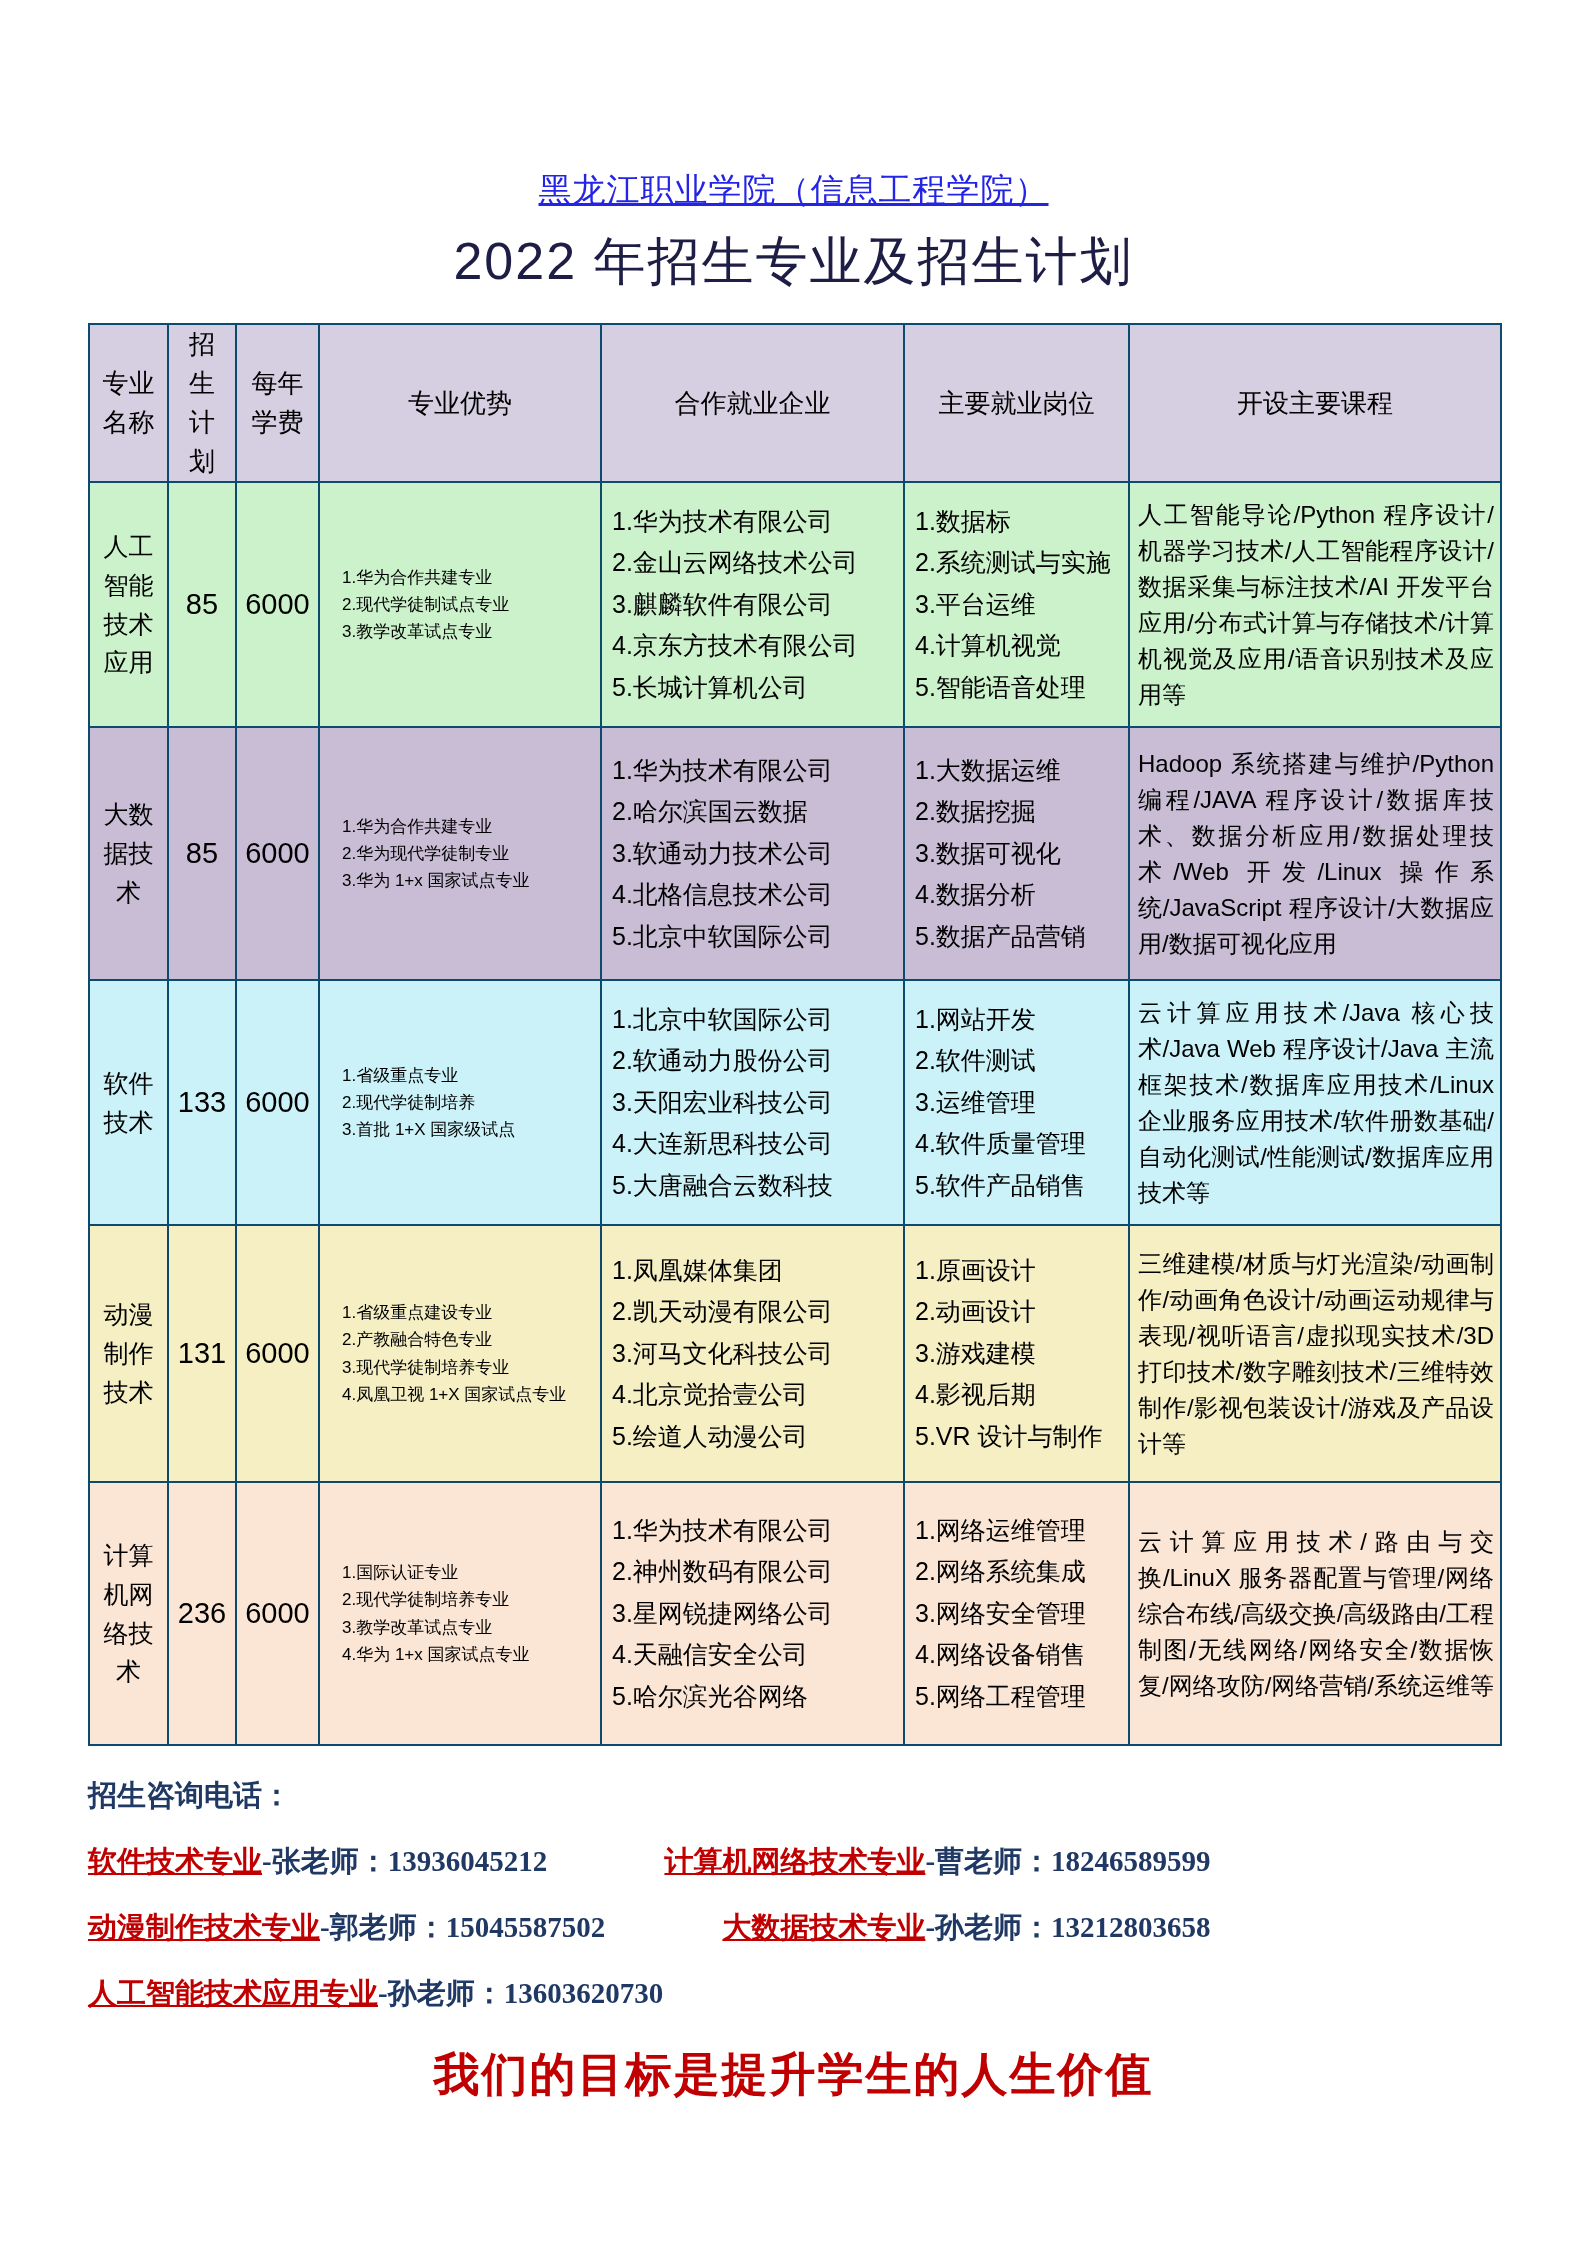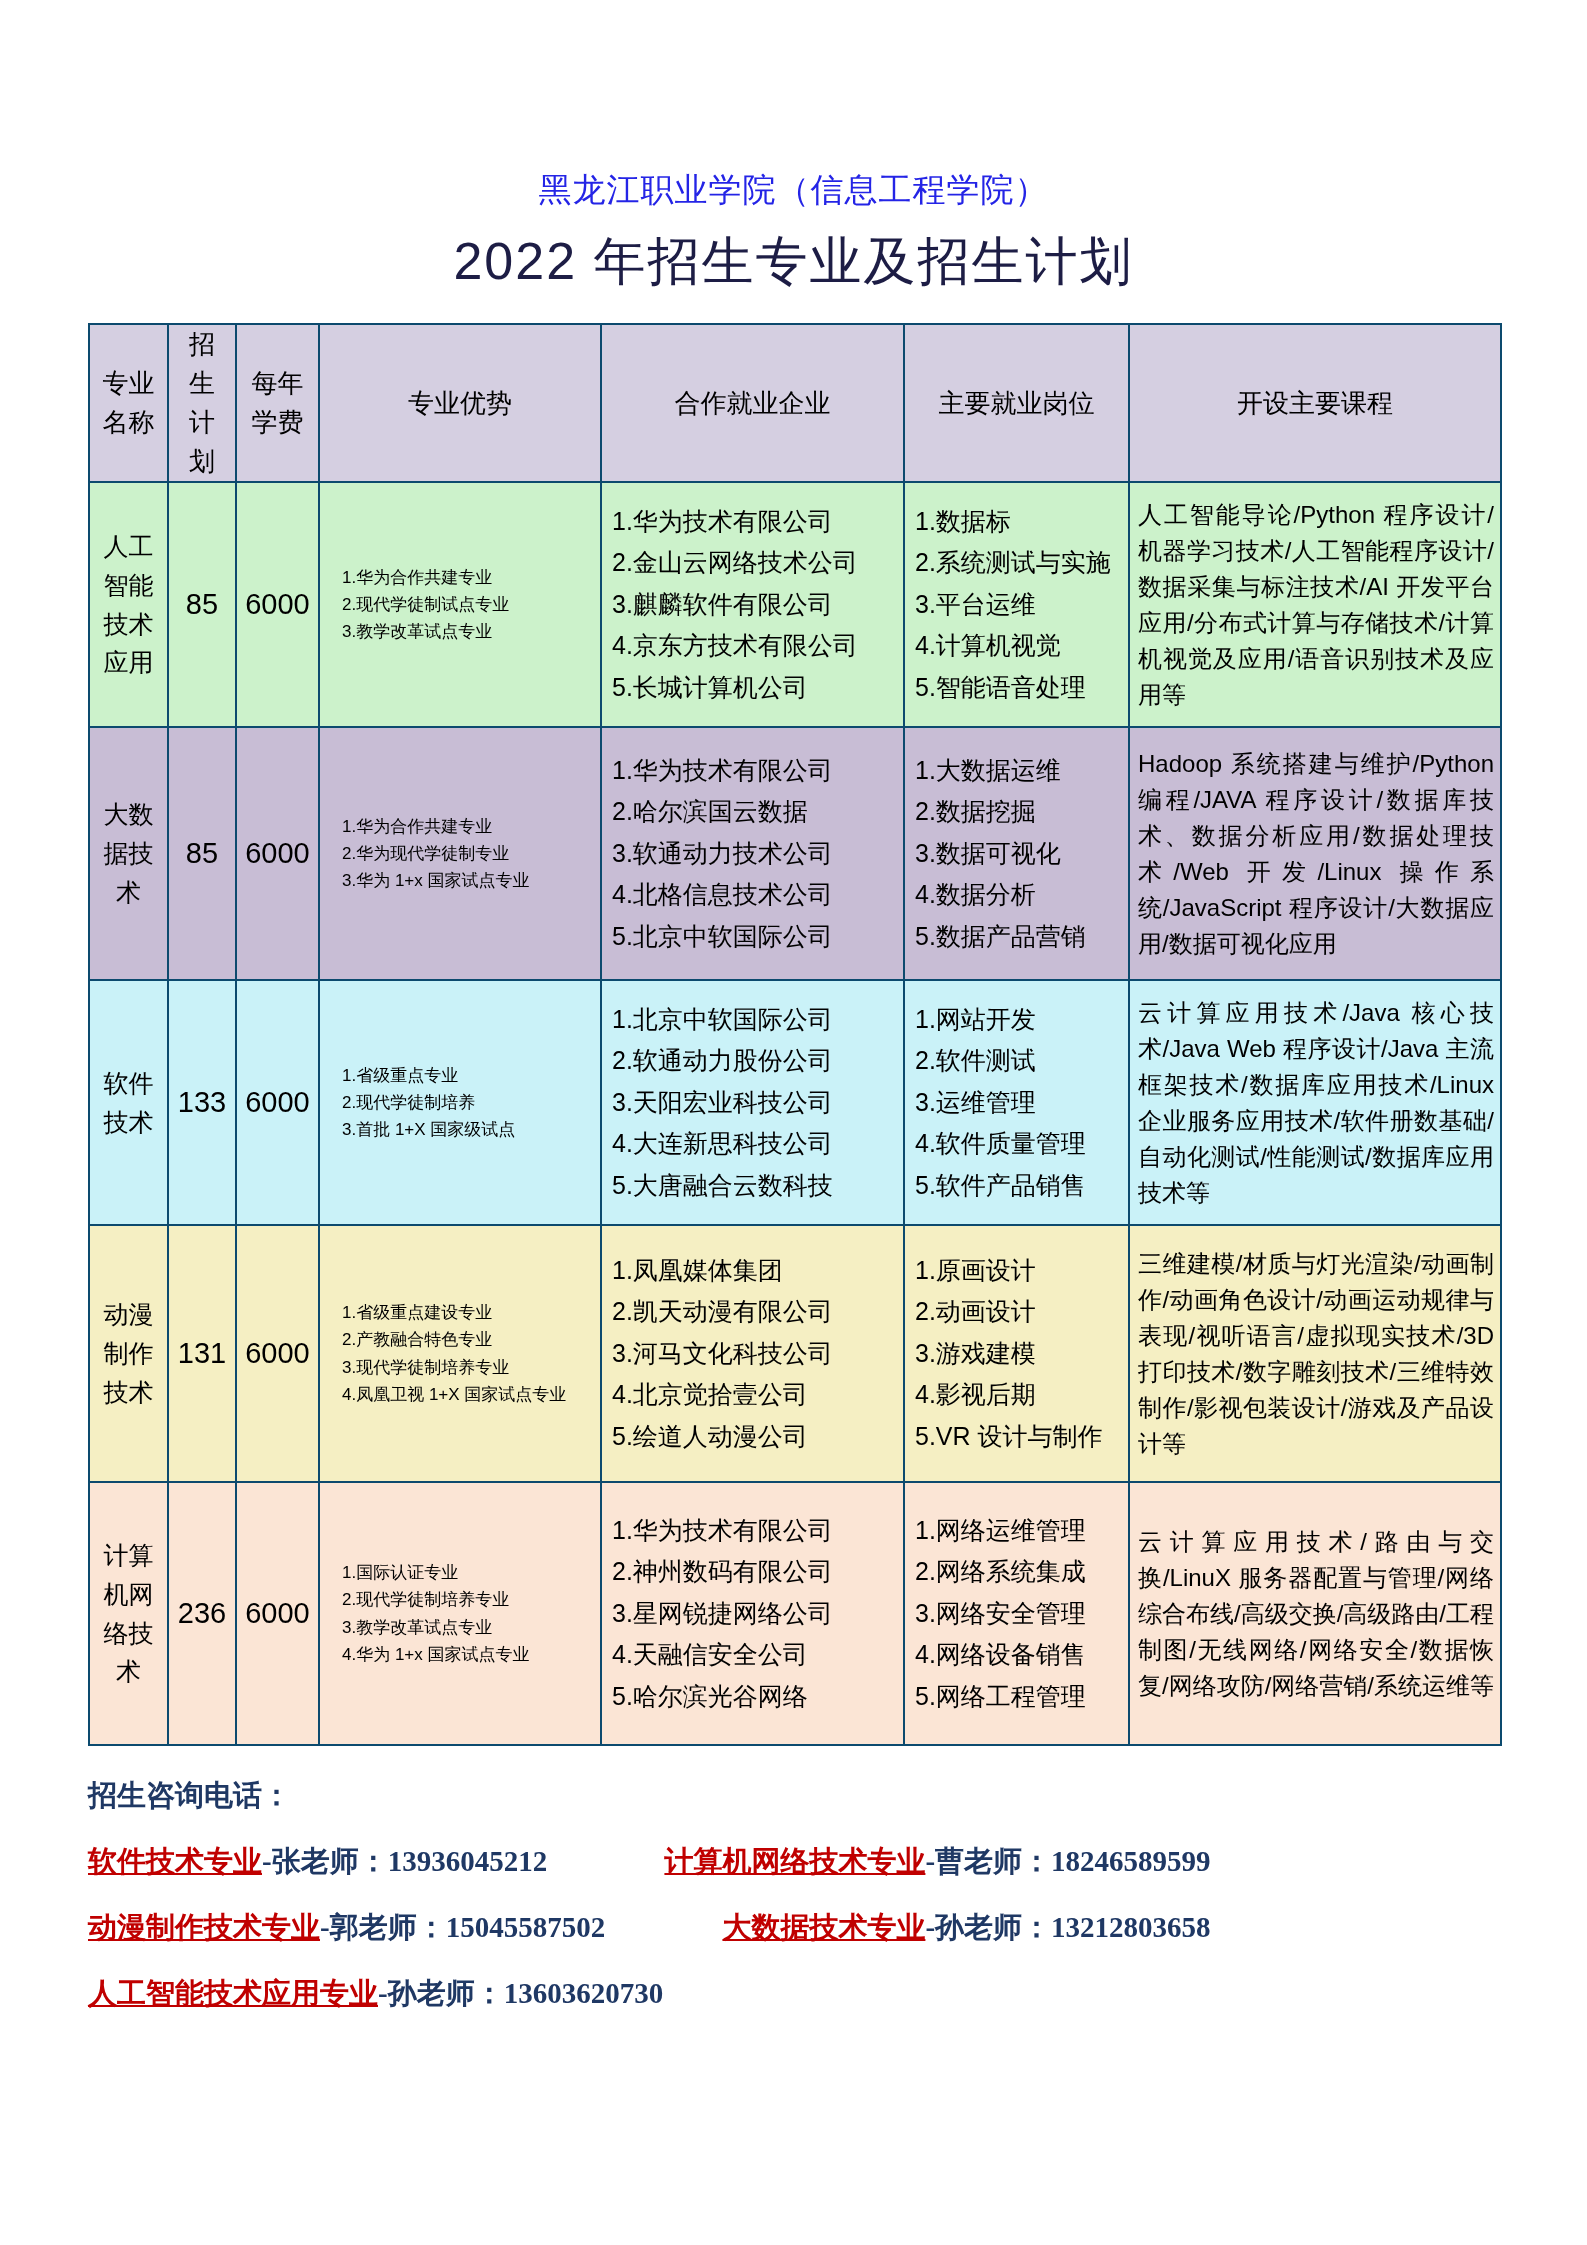--- a/index.html
+++ b/index.html
@@ -9,20 +9,21 @@
     background:#ffffff;
     font-family:"Liberation Sans","DejaVu Sans",sans-serif;
     overflow:hidden;
   }
   .subtitle{
     padding-top:168px;
     text-align:center;
     font-size:33px;
     color:var(--accent-blue,#2424E6);
     letter-spacing:1px;
+    text-decoration:underline;
   }
   .main-title{
     margin-top:14px;
     text-align:center;
     font-size:52px;
     color:var(--title-navy,#1D1D45);
     letter-spacing:2px;
   }
   table.majors{
     border-collapse:collapse;
@@ -216,14 +217,15 @@
     <div class="major-line">
       <span class="entry"><span class="major-name">动漫制作技术专业</span><span>-郭老师：</span><span>15045587502</span></span>
       <span class="entry"><span class="major-name">大数据技术专业</span><span>-孙老师：</span><span>13212803658</span></span>
     </div>
 
     <div class="major-line">
       <span class="entry"><span class="major-name">人工智能技术应用专业</span><span>-孙老师：</span><span>13603620730</span></span>
     </div>
   </div>
 
+  <div class="slogan">我们的目标是提升学生的人生价值</div>
 
 </div>
 
 </body></html>

